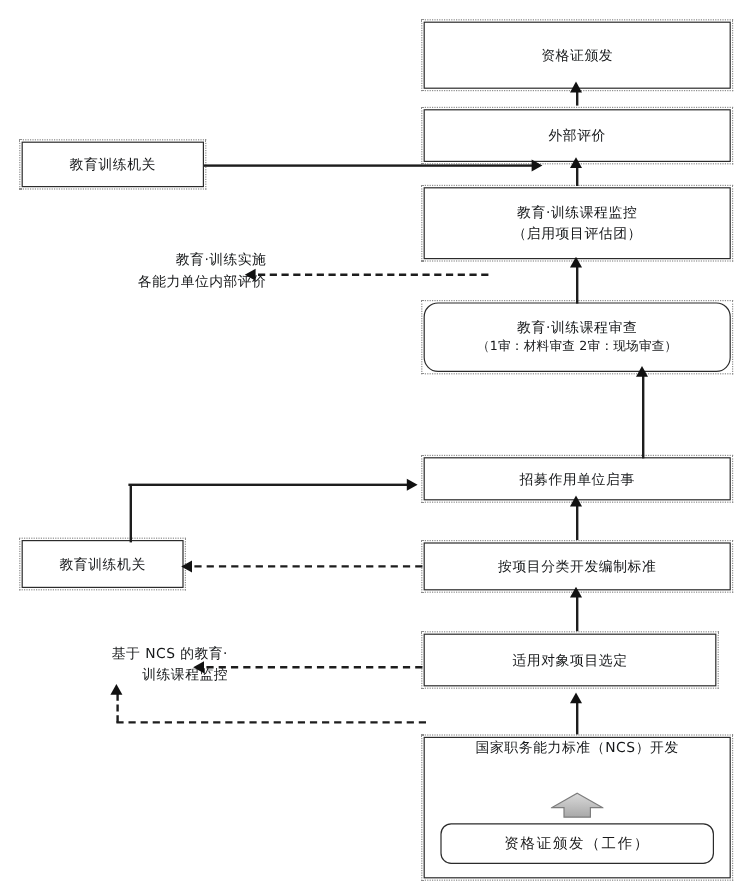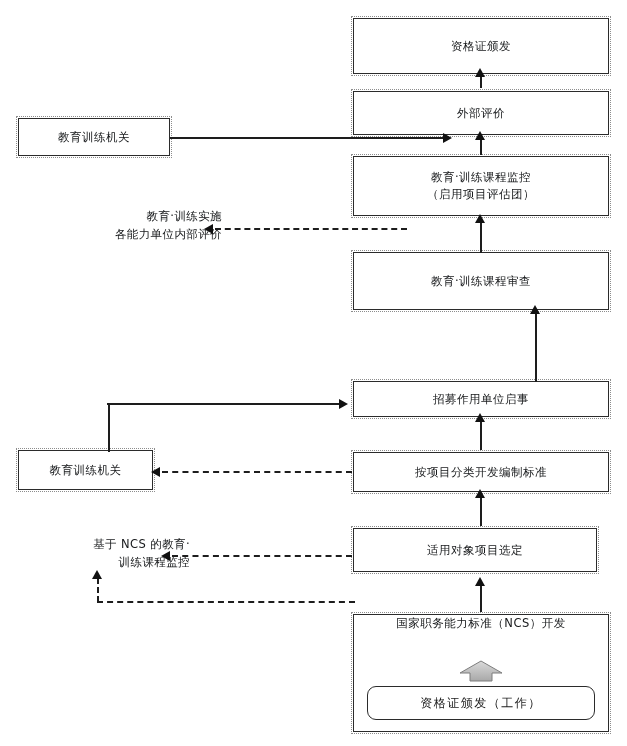--- a/index.html
+++ b/index.html
@@ -122,22 +122,23 @@
 
   <div class="node" style="left:353px; top:91px; width:256px; height:44px;">
     <span class="ln">外部评价</span>
   </div>
 
   <div class="node" style="left:353px; top:156px; width:256px; height:60px;">
     <span class="ln">教育·训练课程监控</span>
     <span class="ln">（启用项目评估团）</span>
   </div>
 
-  <div class="node" style="left:353px; top:252px; width:256px; height:58px;">
+  <div class="node" style="left:353px; top:252px; width:256px; height:58px;border-radius:12px;">
     <span class="ln">教育·训练课程审查</span>
+    <span class="ln ln2">（1审：材料审查 2审：现场审查）</span>
   </div>
 
   <div class="node" style="left:353px; top:452px; width:256px; height:40px;">
     <span class="ln">按项目分类开发编制标准</span>
   </div>
 
   <div class="node" style="left:353px; top:381px; width:256px; height:36px;">
     <span class="ln">招募作用单位启事</span>
   </div>
 

